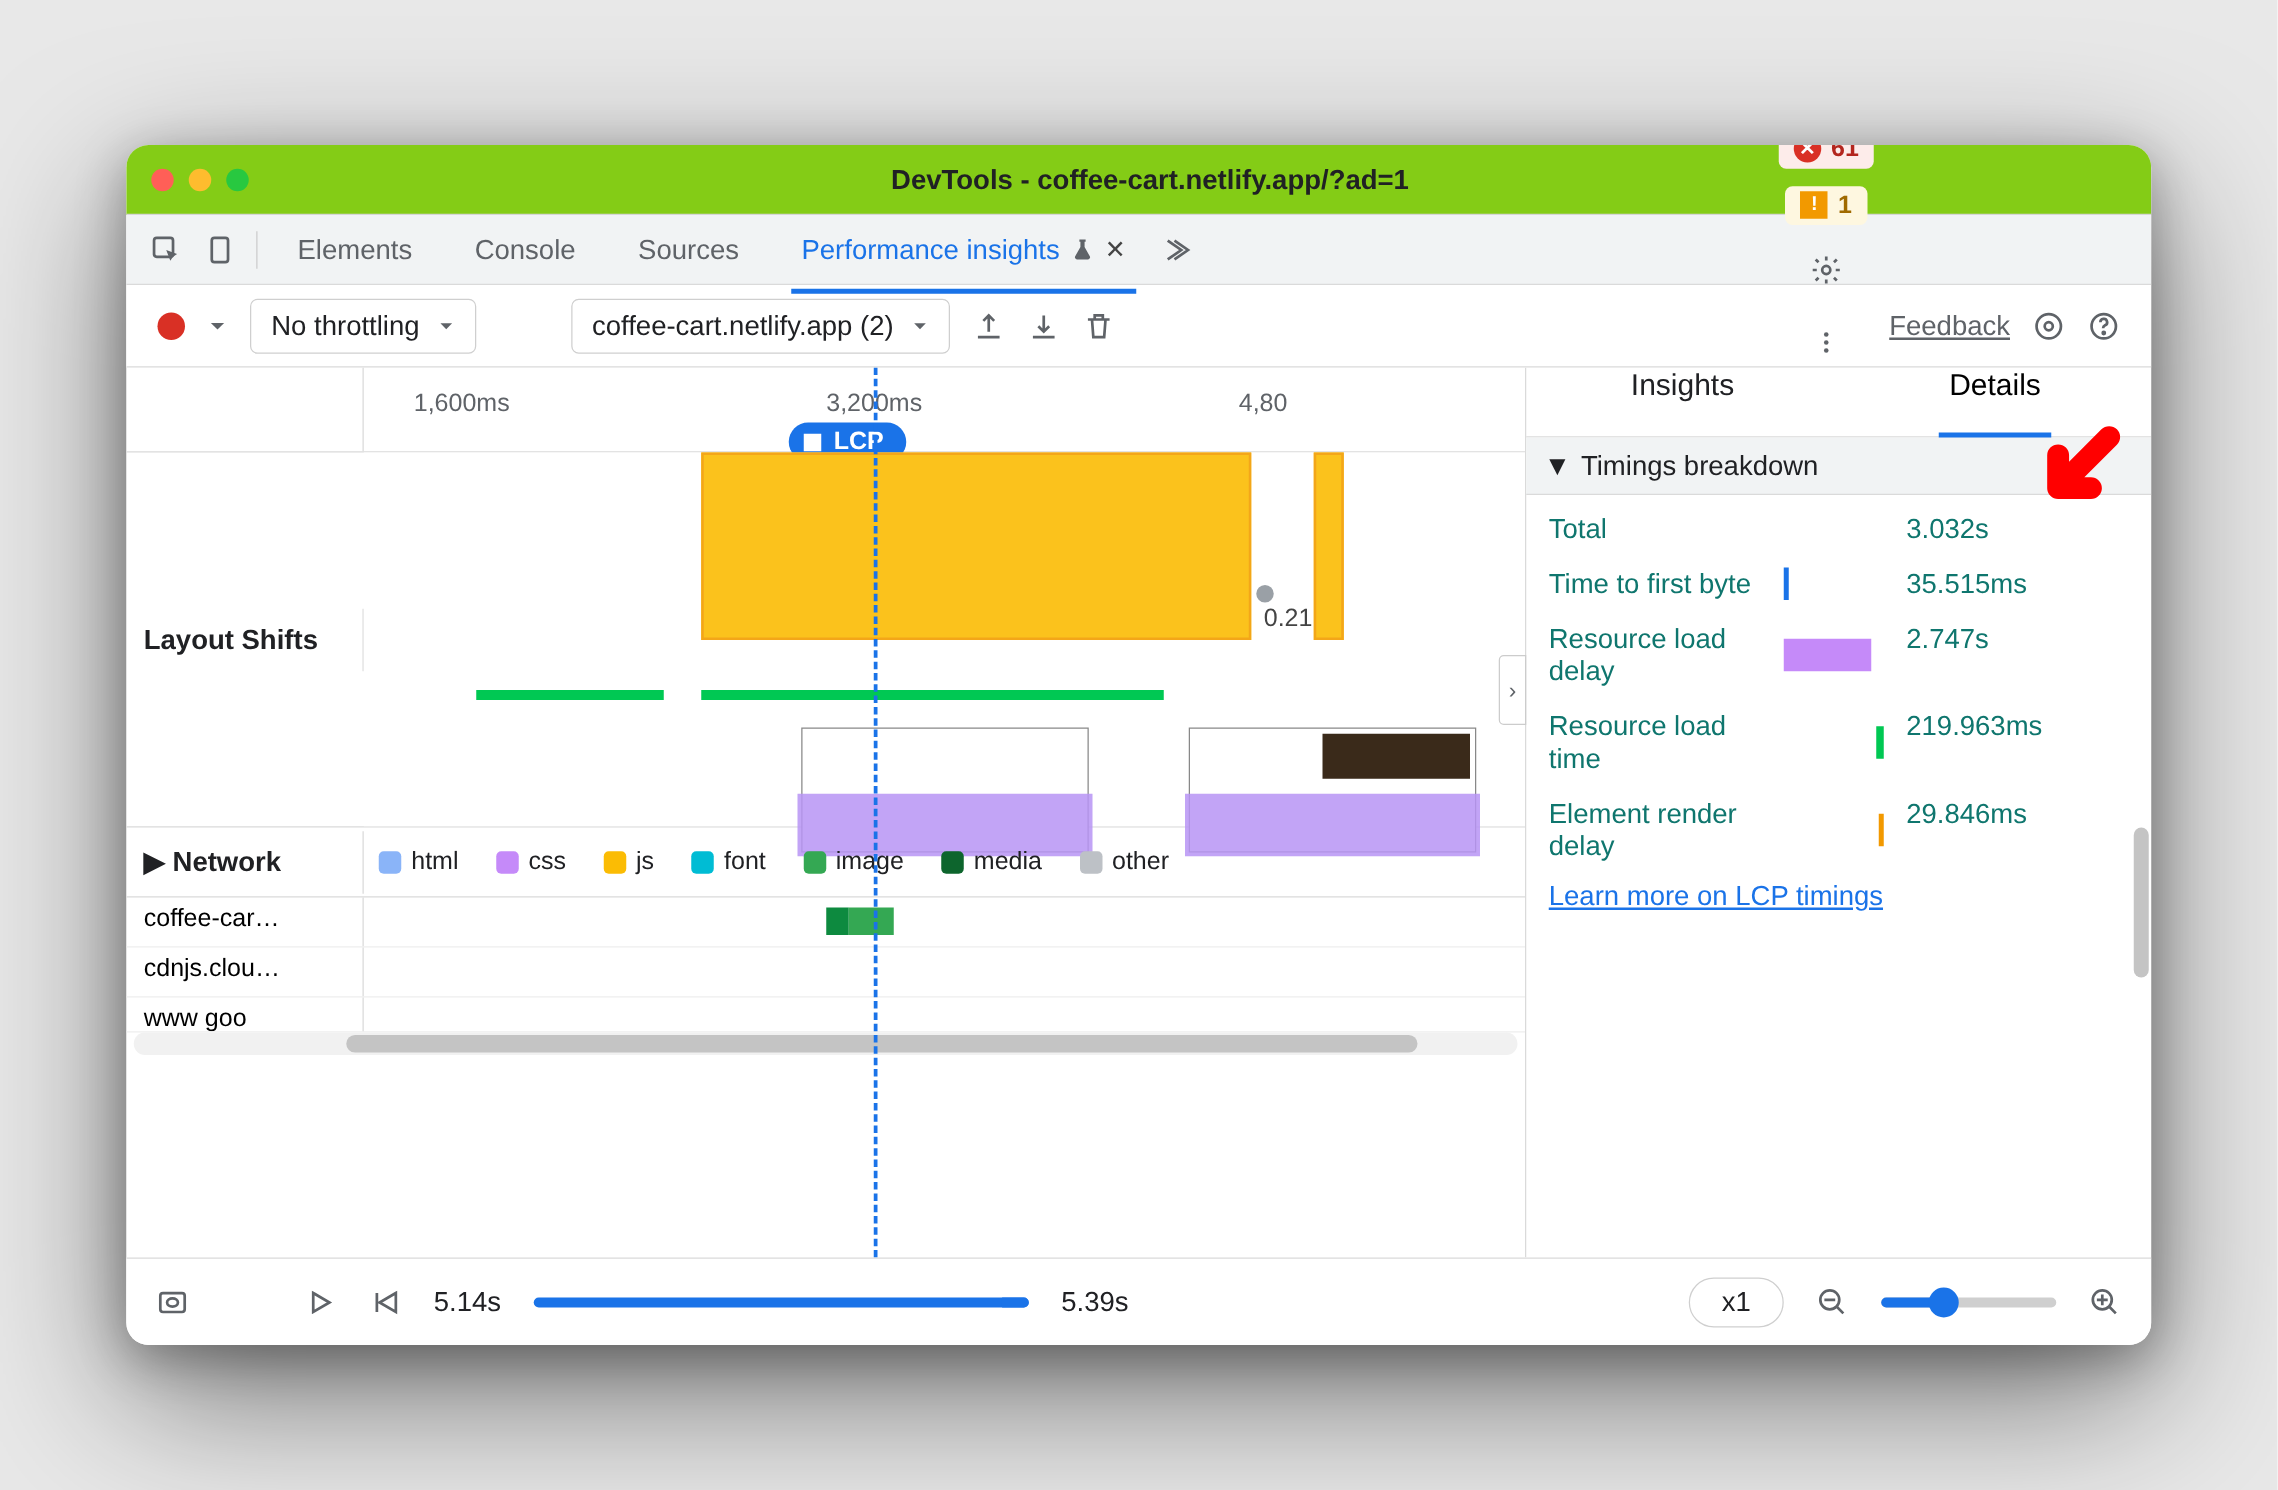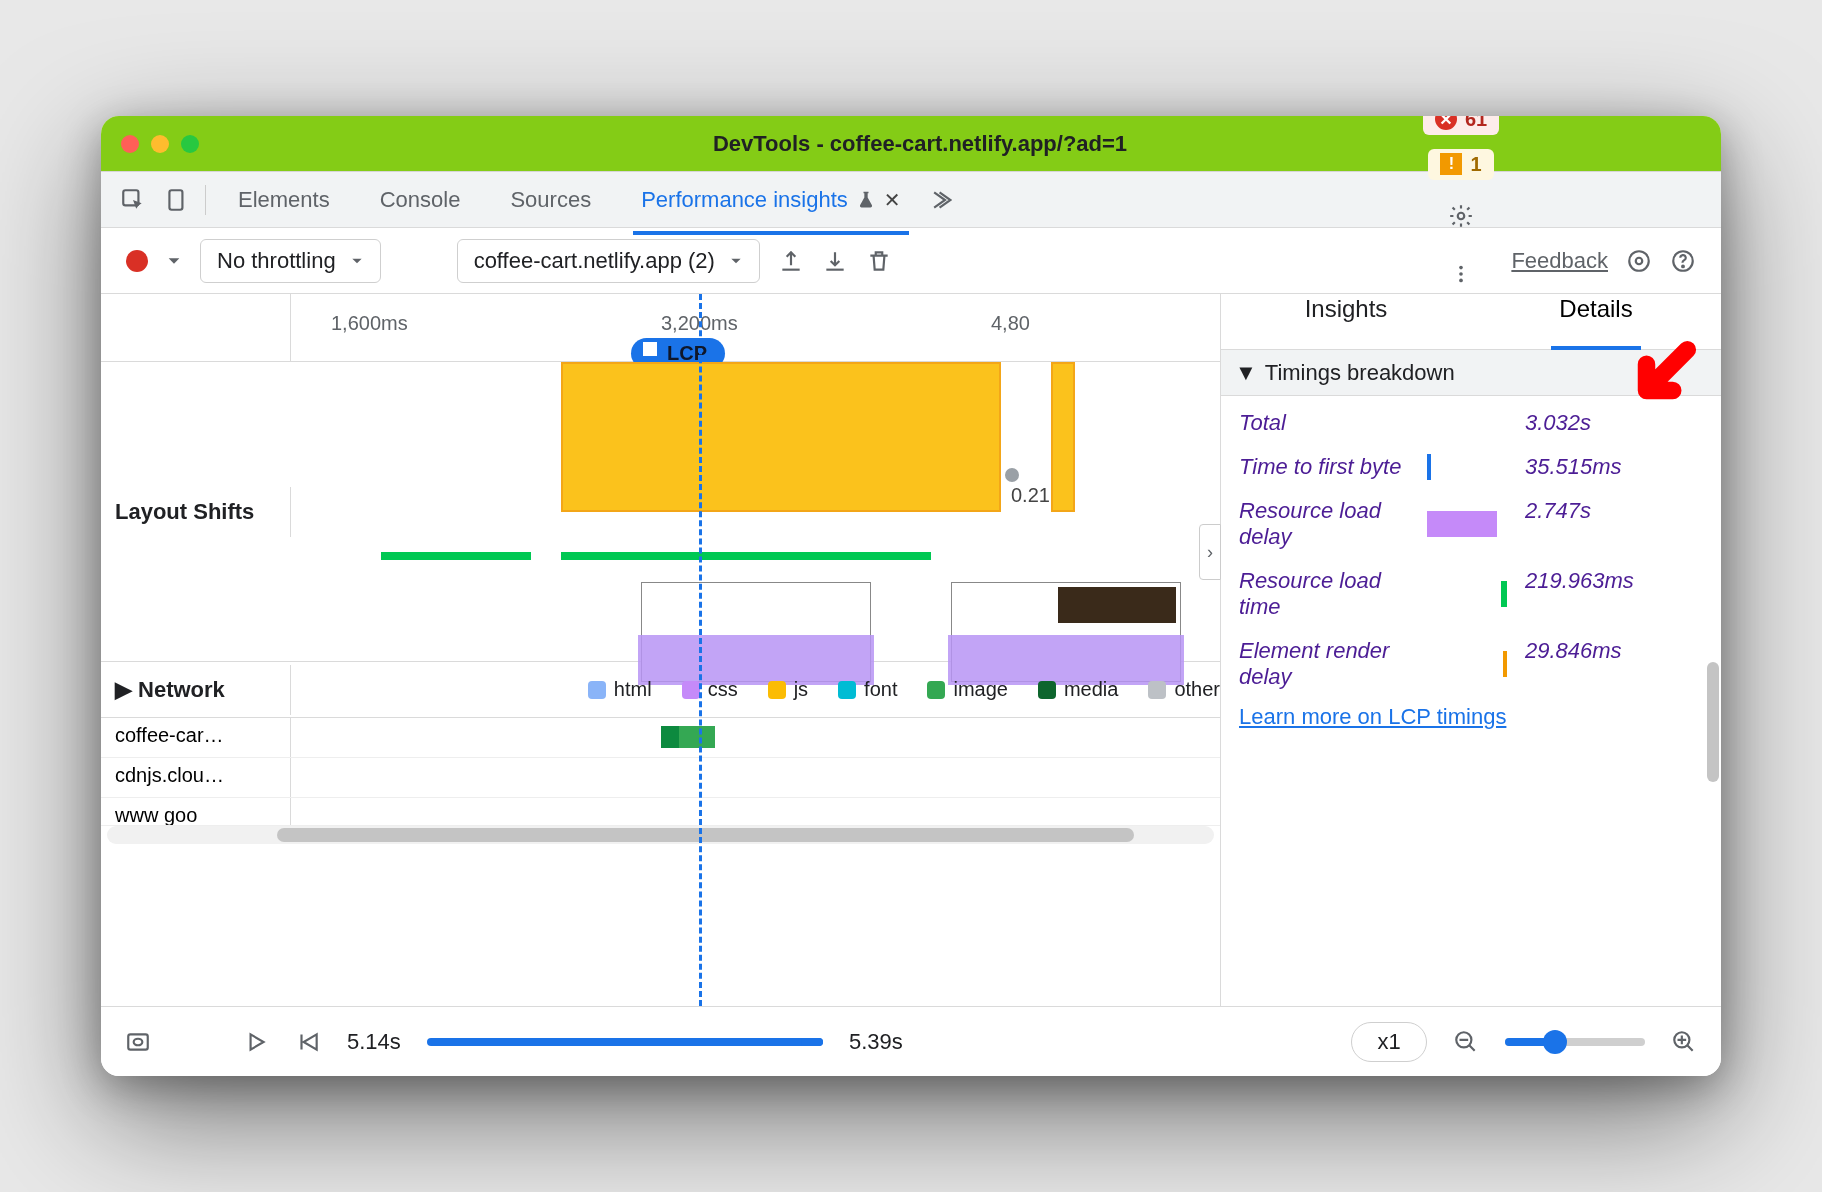--- a/index.html
+++ b/index.html
@@ -75,23 +75,23 @@
   .main { flex:1; display:flex; overflow:hidden; }
   .left { flex:1; display:flex; flex-direction:column; border-right:1px solid #dadada; position:relative; }
   .ruler {
     height:68px; border-bottom:1px solid #dadada; position:relative;
     color:#5f6368; font-size:20px;
   }
   .ruler .labelcol { position:absolute; left:0; top:0; bottom:0; width:190px; border-right:1px solid #dadada; }
   .ruler .tick { position:absolute; top:18px; }
   .lcp-pill {
     position:absolute; top:44px; left:530px;
-    background:#1a73e8; color:#0f172a; font-weight:700;
+    background:#1a73e8; color:#ffffff; font-weight:700;
     padding:4px 18px 4px 12px; border-radius:18px; font-size:20px;
-    display:flex; gap:10px;
+    display:flex; align-items:center; gap:10px;
   }
   .lcp-pill .sq { width:14px; height:14px; background:#fff; }
   .playhead {
     position:absolute; left:598px; top:0; bottom:0; width:0;
     border-left:3px dashed #1a73e8; z-index:50; pointer-events:none;
   }
   
   .lane { display:flex; border-bottom:1px solid #dadada; }
   .lane .labelcol { width:190px; border-right:1px solid #dadada; padding:12px 14px; font-size:22px; font-weight:700; color:#202124; align-self:center; }
   .lane .track { flex:1; position:relative; }
@@ -106,21 +106,21 @@
   .gl2 { left:270px; width:370px; }
   .thumb { position:absolute; top:220px; width:230px; height:100px; border:1px solid #888; background:#fff; }
   .thumb .tbody { position:absolute; left:-4px; right:-4px; bottom:-4px; height:50px; background:#b794f4; opacity:.85; }
   .thumb.t1 { left:350px; }
   .thumb.t2 { left:660px; }
   .thumb.t2 .hero { position:absolute; left:106px; top:4px; right:4px; height:36px; background:#3a2a1a; }
 
   
   .network .labelcol { font-size:22px; font-weight:700; }
   .network-hdr { height:56px; }
-  .legend { display:flex; gap:30px; align-items:center; font-size:20px; color:#202124; padding-left:12px;justify-content:flex-end; }
+  .legend { display:flex; gap:30px; align-items:center; font-size:20px; color:#202124; padding-left:12px; }
   .legend .item { display:flex; align-items:center; gap:8px; }
   .sw { width:18px; height:18px; border-radius:4px; }
   .sw.html{background:#8ab4f8;} .sw.css{background:#c58af9;} .sw.js{background:#fbbc04;}
   .sw.font{background:#00bcd4;} .sw.image{background:#34a853;} .sw.media{background:#0d652d;}
   .sw.other{background:#bdc1c6;}
   .netrow { height:40px; display:flex; border-bottom:1px solid #eee; font-size:20px; }
   .netrow .labelcol { width:190px; border-right:1px solid #dadada; padding:6px 14px; font-weight:400; overflow:hidden; white-space:nowrap; text-overflow:ellipsis; }
   .netrow .track { flex:1; position:relative; }
   .seg { position:absolute; top:8px; height:22px; }
   .hscroll { height:18px; background:#f1f1f1; position:relative; margin:0 6px 4px 6px; border-radius:9px; }
@@ -133,21 +133,21 @@
   .rtabs .rtab.active { color:#000; font-weight:500; position:relative; }
   .rtabs .rtab.active::after { content:""; position:absolute; left:50%; transform:translateX(-50%); bottom:-1px; width:90px; height:4px; background:#1a73e8; }
   .arrow-annot {
     position:absolute; top:44px; right:22px; color:#ff0000; z-index:90;
   }
   .section-hdr {
     display:flex; align-items:center; gap:8px; height:46px;
     background:#f1f3f4; padding:0 14px; font-size:22px; color:#202124;
     border-bottom:1px solid #dadada;
   }
-  .kv { display:grid; grid-template-columns: 170px 80px 1fr; gap:6px 18px; padding:14px 18px; font-size:22px; color:#4c1d95; row-gap:18px;font-style:italic; }
+  .kv { display:grid; grid-template-columns: 170px 80px 1fr; gap:6px 18px; padding:14px 18px; font-size:22px; color:#0f766e; row-gap:18px; }
   .kv .chip { height:26px; align-self:center; }
   .kv .chip.bl { width:4px; background:#1a73e8; }
   .kv .chip.pu { width:70px; background:#c58af9; }
   .kv .chip.gr { width:6px; background:#00c853; justify-self:end; }
   .kv .chip.or { width:4px; background:#f29900; justify-self:end; }
   .link { color:#1a73e8; text-decoration:underline; font-size:22px; padding:0 18px 12px 18px; }
   .vscroll { position:absolute; right:2px; top:58px; bottom:0; width:12px; }
   .vscroll .th { position:absolute; left:0; right:0; top:310px; height:120px; background:#c4c4c4; border-radius:6px; }
 
   

